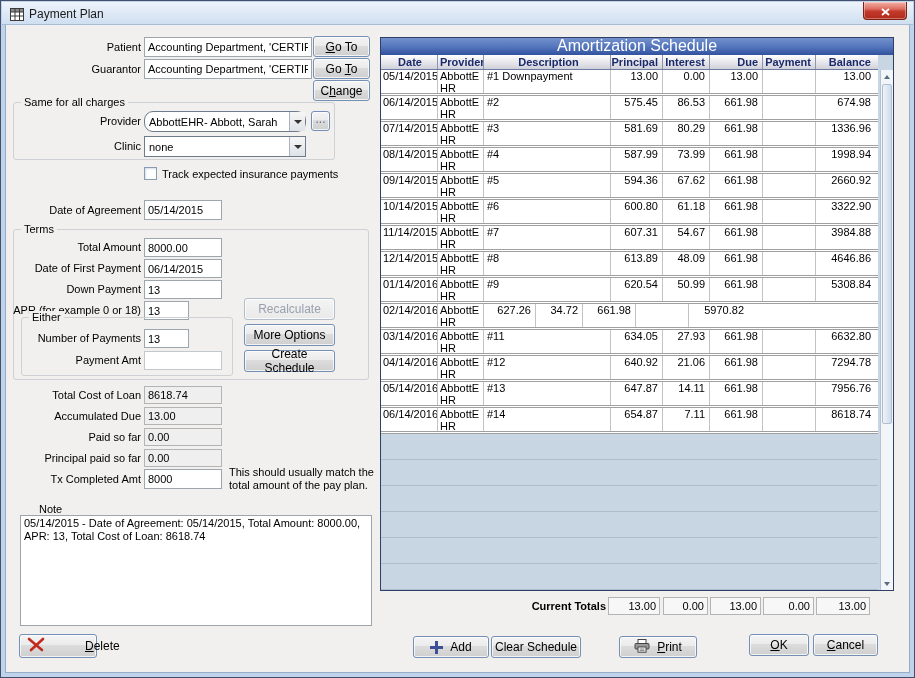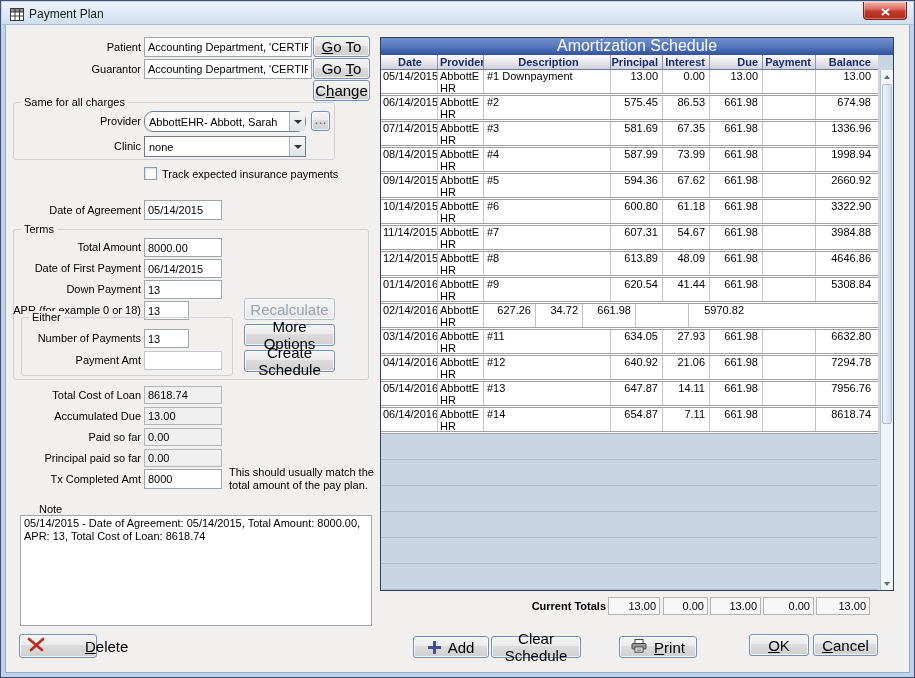--- a/index.html
+++ b/index.html
@@ -15,21 +15,21 @@
     border:1px solid #7d1f14;border-top:none;border-radius:0 0 4px 4px;
     display:flex;align-items:center;justify-content:center;
     box-shadow:inset 0 0 0 1px rgba(255,255,255,.35);}
   .lbl{position:absolute;font-size:11px;color:#000;white-space:nowrap;}
   .rlbl{text-align:right;width:130px;left:10px;}
   .tbox{position:absolute;background:#fff;border:1px solid #9da6ad;font-size:11px;
     padding:2px 3px;color:#000;white-space:nowrap;overflow:hidden;}
   .tbox-ro{background:#efefef;border-color:#b4b4b4;}
   .win-btn{position:absolute;display:flex;align-items:center;justify-content:center;gap:7px;
     background:linear-gradient(to bottom,#f4f4f4,#ebebeb 45%,#dcdcdc 46%,#cfcfcf);
-    border:1px solid #7590b5;border-radius:3px;font-size:15px;color:#000;cursor:pointer;
+    border:1px solid #7590b5;border-radius:3px;font-size:12px;color:#000;cursor:pointer;
     box-shadow:inset 0 0 0 1px rgba(255,255,255,.75);padding:0;}
   .win-btn u{text-decoration:underline;}
   .win-btn.disabled{color:#98a2ae;border-color:#b2becb;cursor:default;
     background:linear-gradient(#f4f4f4,#e9e9e9);}
   .groupbox{position:absolute;border:1px solid #cdd0d4;border-radius:3px;}
   .grouplabel{position:absolute;font-size:11px;background:#f1f0ee;padding:0 3px;white-space:nowrap;}
   .combo{position:absolute;background:#fff;border:1px solid #6e7b8a;font-size:11px;cursor:pointer;
     display:flex;align-items:center;}
   .combo .combo-text{flex:1;padding:0 4px;white-space:nowrap;overflow:hidden;}
   .combo .combo-arrow{width:16px;align-self:stretch;border-left:1px solid #aab4c0;
@@ -220,21 +220,21 @@
           <div class="tcell c-interest">86.53</div>
           <div class="tcell c-due">661.98</div>
           <div class="tcell c-payment"></div>
           <div class="tcell c-balance">674.98</div>
         </div>
         <div class="trow">
           <div class="tcell c-date">07/14/2015</div>
           <div class="tcell c-provider">AbbottEHR</div>
           <div class="tcell c-description">#3</div>
           <div class="tcell c-principal">581.69</div>
-          <div class="tcell c-interest">67.35</div>
+          <div class="tcell c-interest">80.29</div>
           <div class="tcell c-due">661.98</div>
           <div class="tcell c-payment"></div>
           <div class="tcell c-balance">1336.96</div>
         </div>
         <div class="trow">
           <div class="tcell c-date">08/14/2015</div>
           <div class="tcell c-provider">AbbottEHR</div>
           <div class="tcell c-description">#4</div>
           <div class="tcell c-principal">587.99</div>
           <div class="tcell c-interest">73.99</div>
@@ -280,21 +280,21 @@
           <div class="tcell c-interest">48.09</div>
           <div class="tcell c-due">661.98</div>
           <div class="tcell c-payment"></div>
           <div class="tcell c-balance">4646.86</div>
         </div>
         <div class="trow">
           <div class="tcell c-date">01/14/2016</div>
           <div class="tcell c-provider">AbbottEHR</div>
           <div class="tcell c-description">#9</div>
           <div class="tcell c-principal">620.54</div>
-          <div class="tcell c-interest">41.44</div>
+          <div class="tcell c-interest">50.99</div>
           <div class="tcell c-due">661.98</div>
           <div class="tcell c-payment"></div>
           <div class="tcell c-balance">5308.84</div>
         </div>
         <div class="trow">
           <div class="tcell c-date">02/14/2016</div>
           <div class="tcell c-provider">AbbottEHR</div>
           <div class="tcell c-principal">627.26</div>
           <div class="tcell c-interest">34.72</div>
           <div class="tcell c-due">661.98</div>

